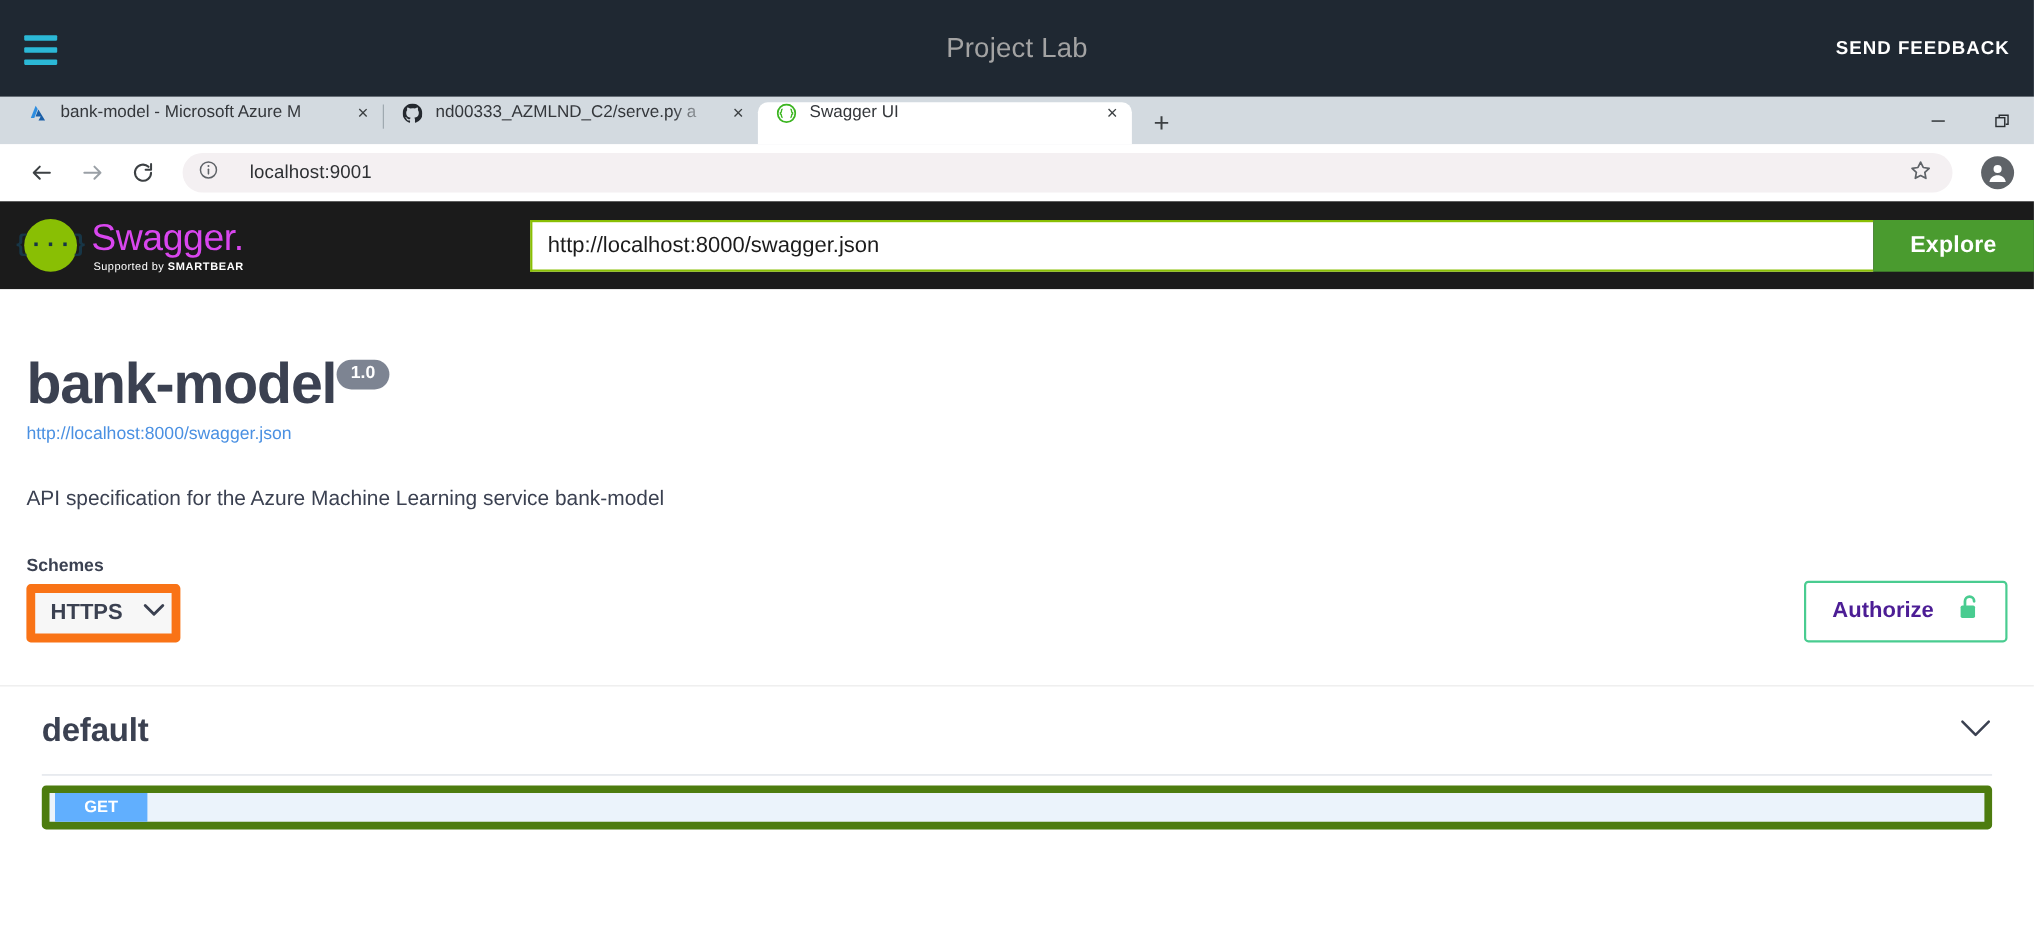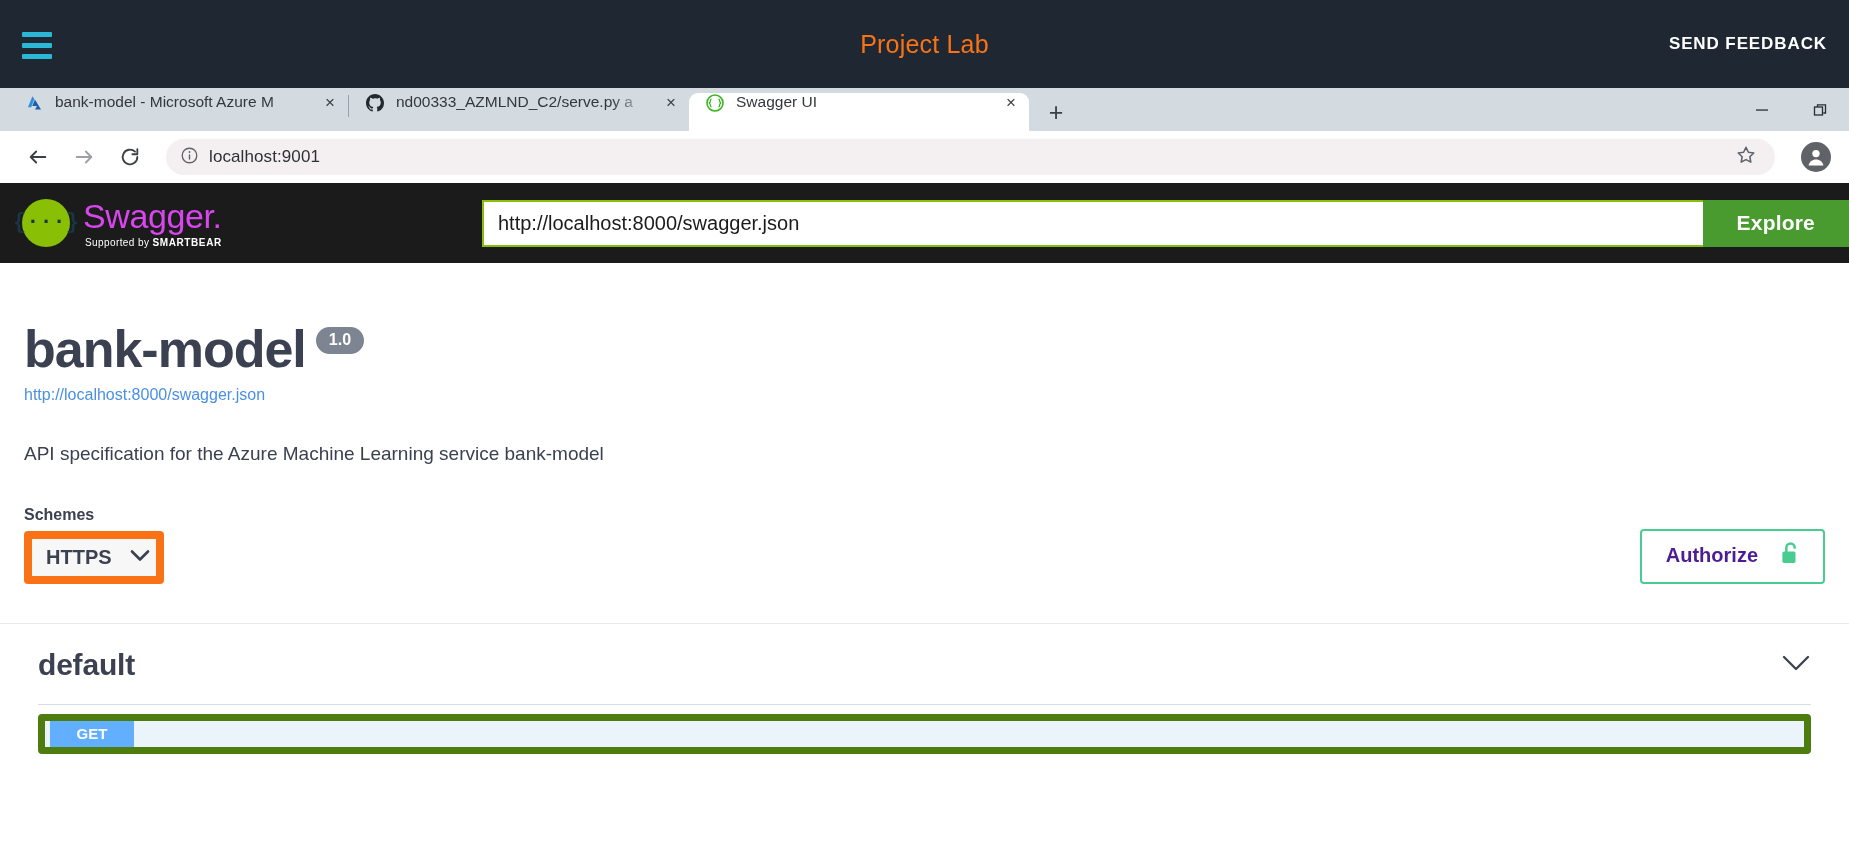--- a/index.html
+++ b/index.html
@@ -28,21 +28,21 @@
   .hamburger span {
     display: block;
     height: 5px; width: 30px;
     background: #2bb8d6;
     border-radius: 1px;
   }
   .lab-title {
     position: absolute;
     left: 0; right: 0;
     text-align: center;
-    color: #f97316;
+    color: #a3a3a3;
     font-size: 25px;
     letter-spacing: .2px;
     pointer-events: none;
   }
   .lab-feedback {
     margin-left: auto;
     color: #ffffff;
     font-size: 17px;
     font-weight: bold;
     letter-spacing: .9px;
@@ -144,21 +144,21 @@
   }
   .omnibox {
     flex: 1 1 auto;
     height: 36px;
     background: #f4f0f2;
     border-radius: 18px;
     display: flex;
     align-items: center;
     padding: 0 14px;
     margin: 0 10px;
-    gap: 10px;
+    gap: 28px;
     cursor: text;
   }
   .omni-url {
     font-size: 17px;
     color: #2e3033;
     letter-spacing: .1px;
   }
   .omni-icons {
     margin-left: auto;
     display: flex;
@@ -256,21 +256,20 @@
     background: #ffffff;
     height: 586px;
     overflow: hidden;
   }
   .sw-info {
     padding: 60px 24px 0 24px;
   }
   .sw-title-row {
     display: flex;
     align-items: flex-start;
-    gap: 10px;
   }
   .sw-title {
     font-size: 52px;
     font-weight: bold;
     color: #3b4151;
     letter-spacing: -1px;
     line-height: 1;
   }
   .sw-version {
     background: #7d8492;

